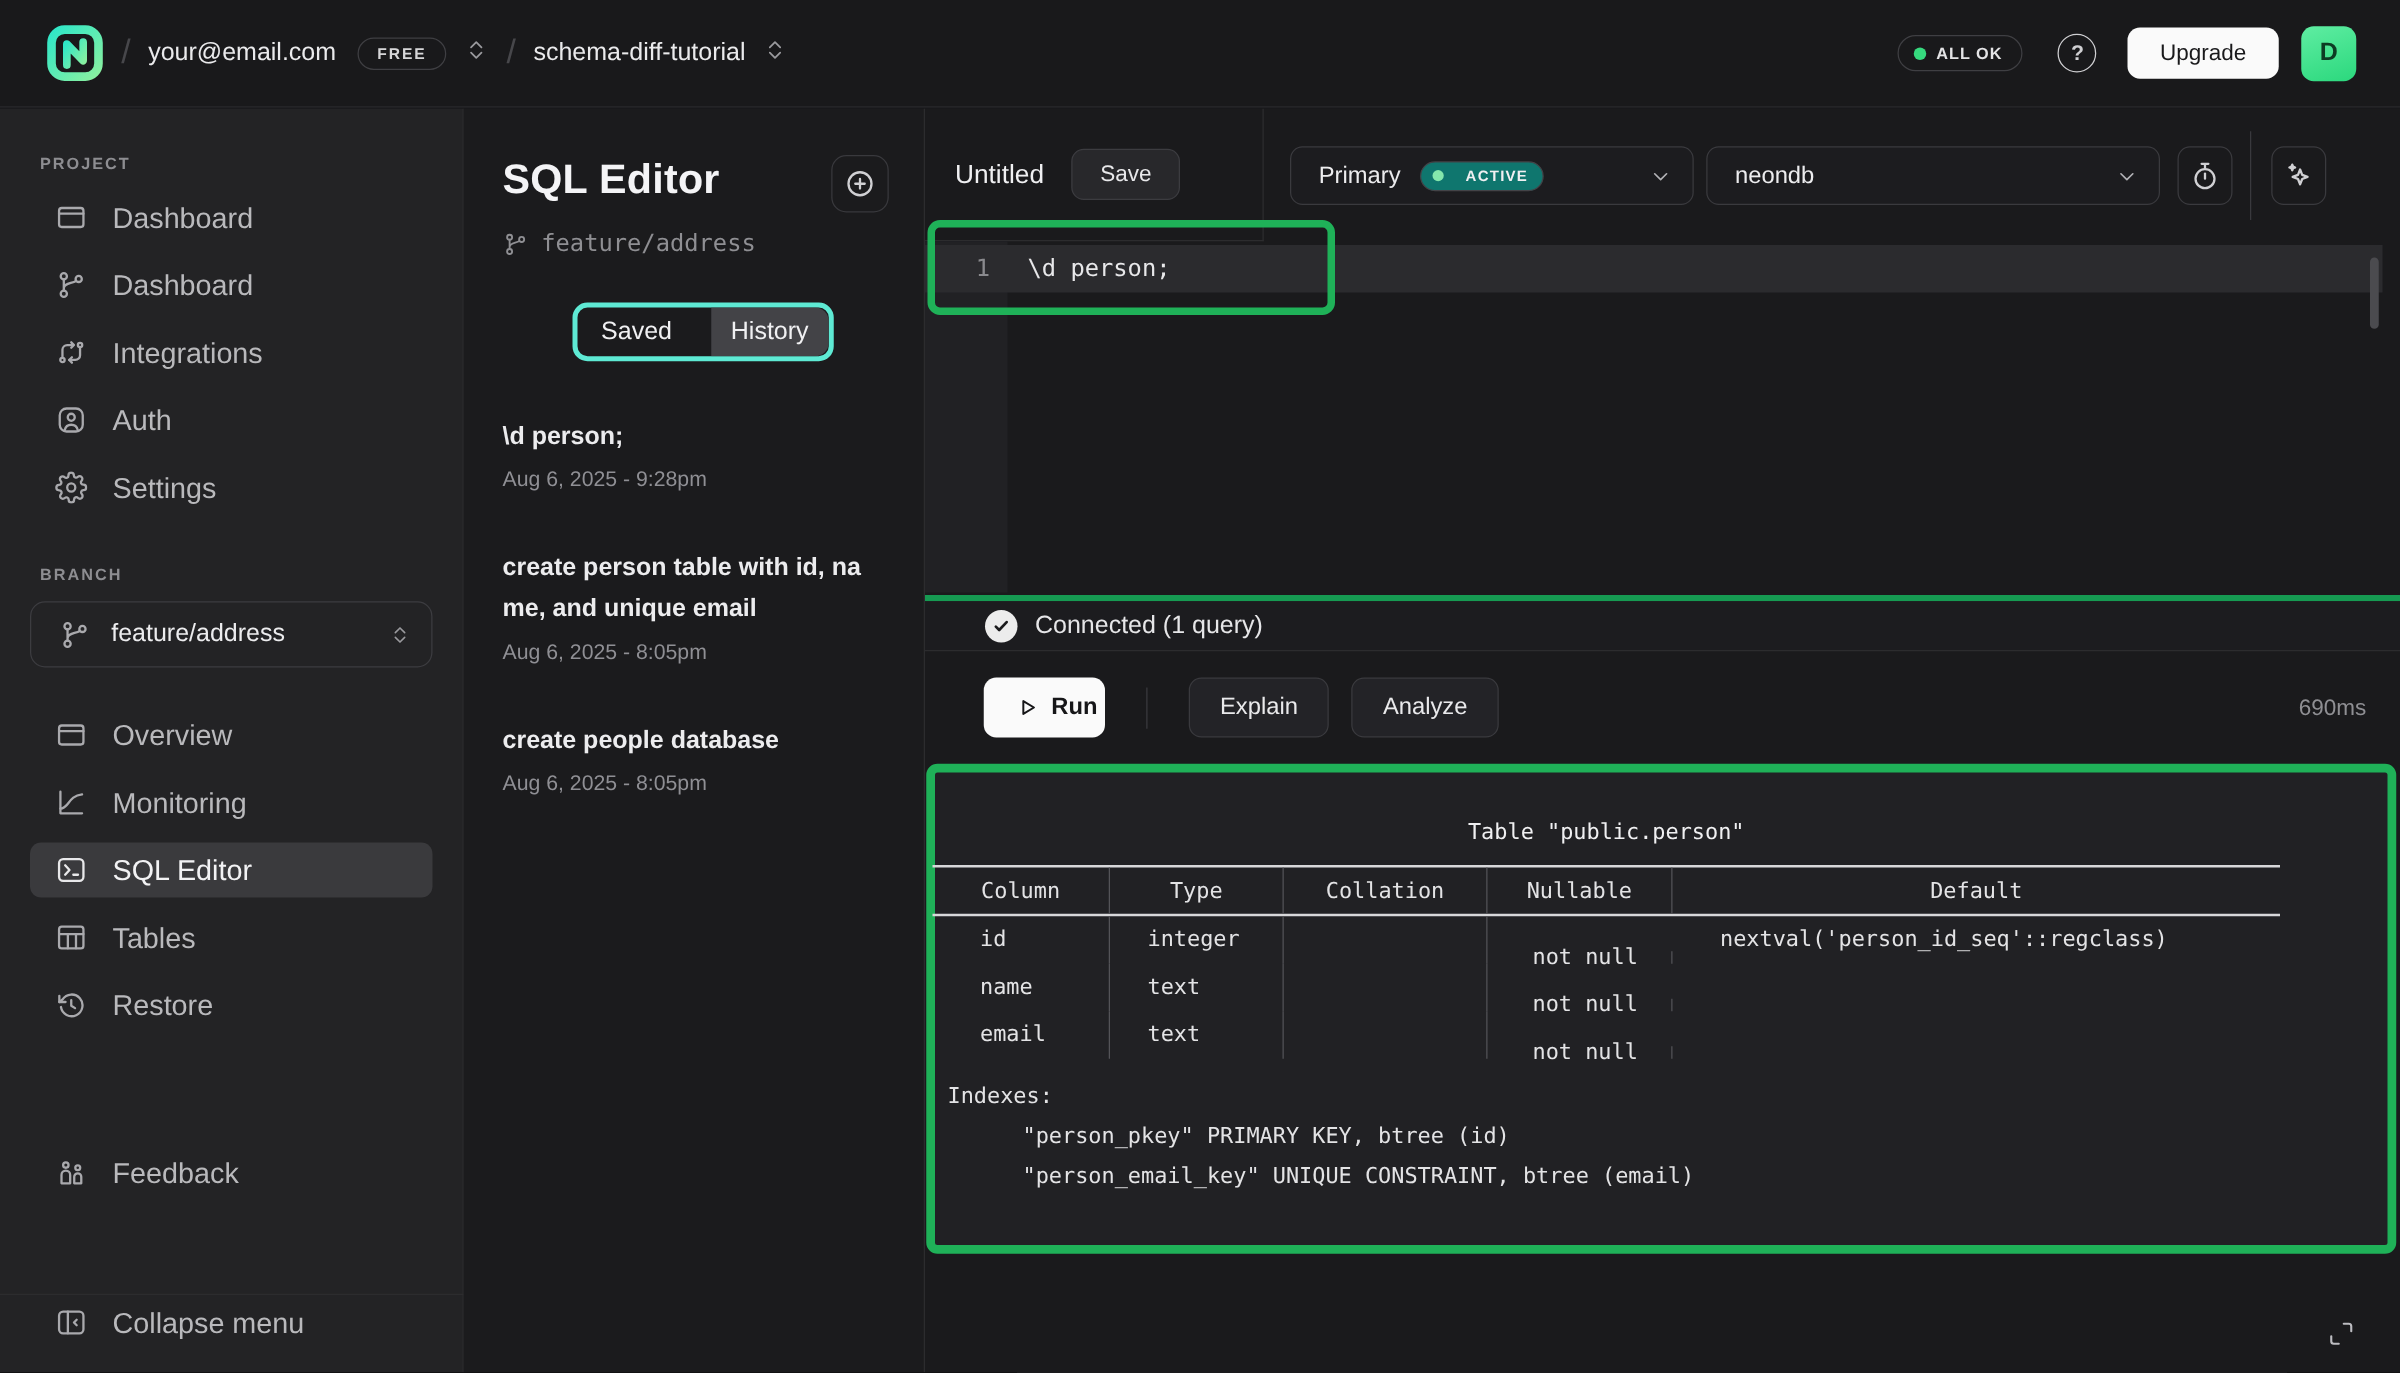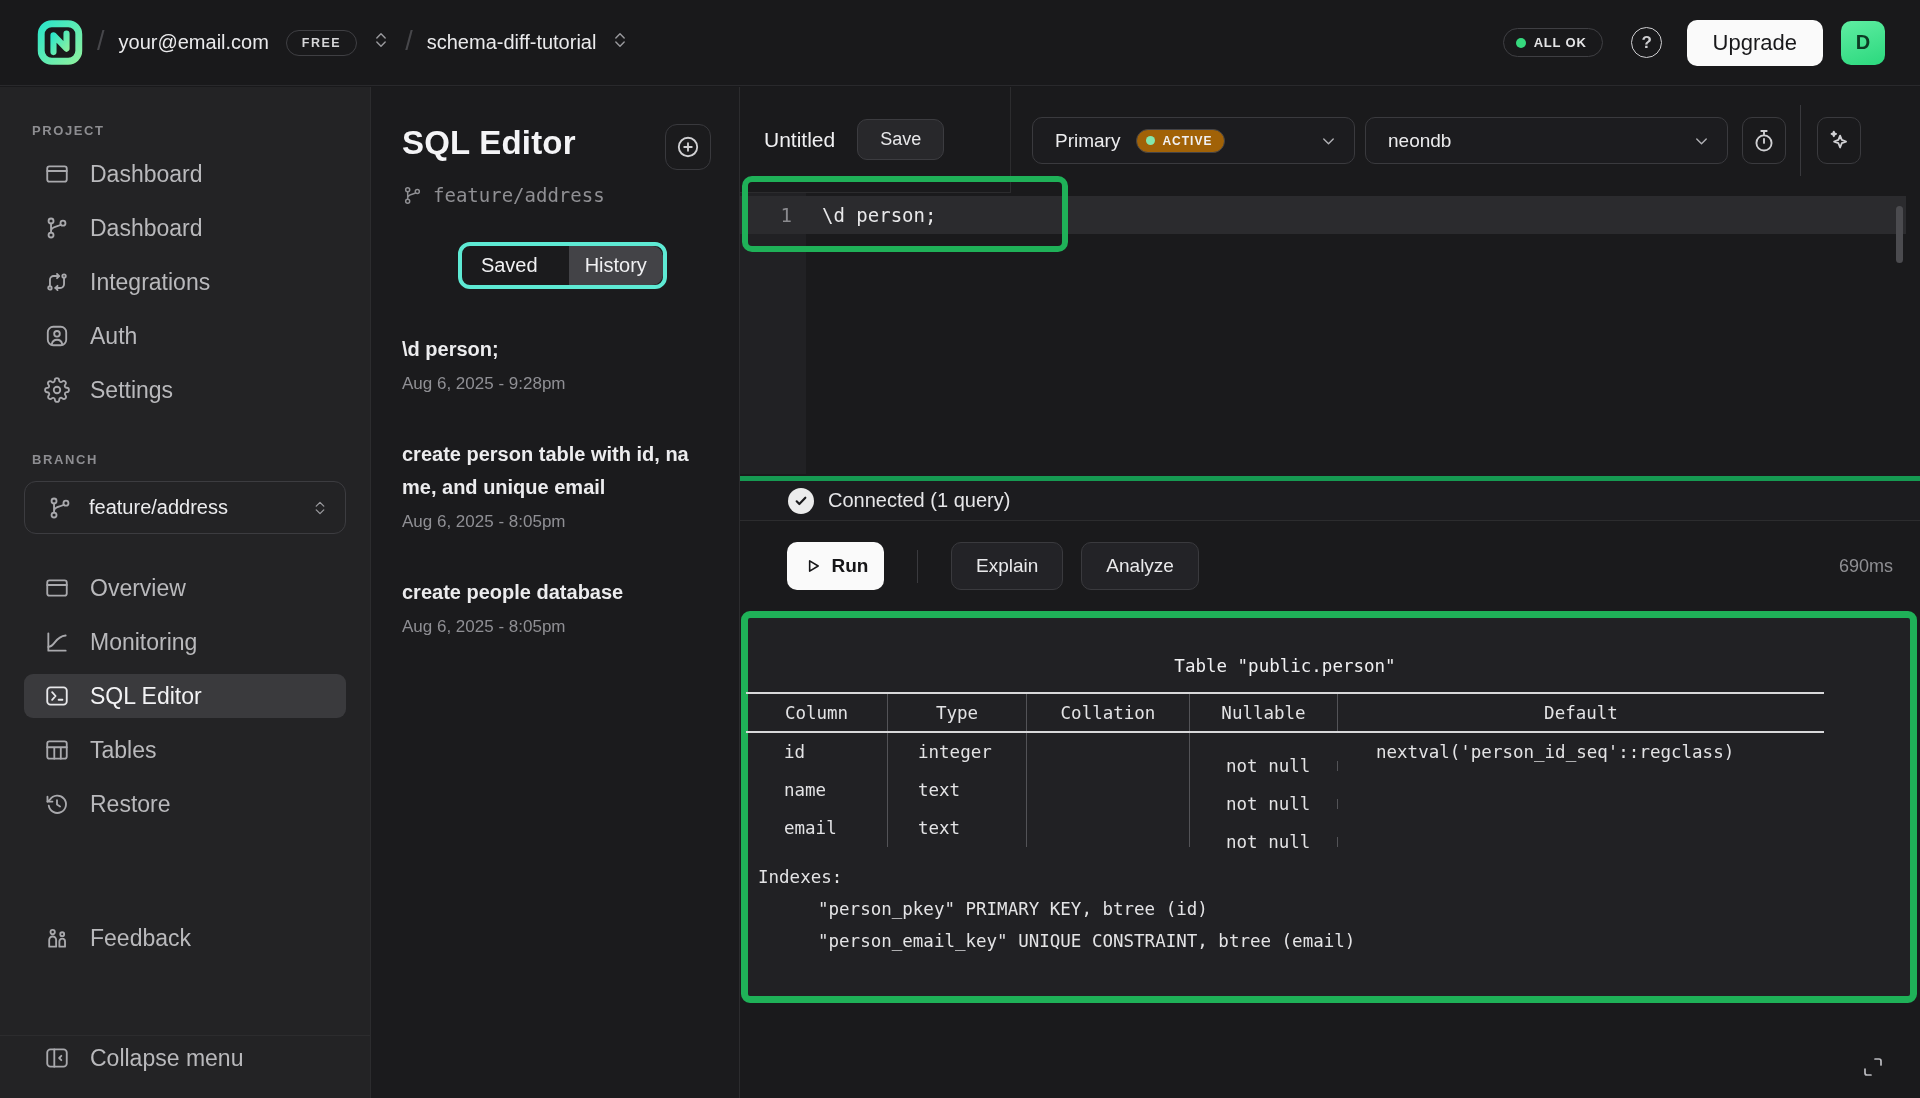--- a/index.html
+++ b/index.html
@@ -23,21 +23,21 @@
   .allok-pill{ padding:6px 15px 6px 12px; gap:8px; font-size:13px; font-weight:700;
                letter-spacing:0.8px; color:#e4e4e6; }
   .dot{ width:10px; height:10px; border-radius:50%; background:#36d97e; }
   .icon-btn{ width:44px; height:44px; border:1px solid #39393d; border-radius:11px;
              background:#1f1f22; display:flex; align-items:center; justify-content:center; }
   #help-btn{ margin-left:22px; border-radius:50%; border:none; background:transparent; }
   .q-circle{ width:31px; height:31px; border:1.8px solid #cfcfd2; border-radius:50%;
              display:flex; align-items:center; justify-content:center;
              font-size:17px; font-weight:700; color:#cfcfd2; }
   #upgrade-btn{ margin-left:18px; background:#fafafa; color:#19191b; border:none;
-                border-radius:10px; padding:10px 26px; font-size:22px; font-weight:500; }
+                border-radius:10px; padding:10px 26px; font-size:18px; font-weight:500; }
   #avatar{ margin-left:18px; width:44px; height:44px; border-radius:10px;
            background:linear-gradient(160deg,#5feda2,#2bd87d);
            display:flex; align-items:center; justify-content:center;
            color:#0d3b24; font-size:20px; font-weight:700; }
 
   
   #sidebar{ position:absolute; left:0; top:87px; width:371px; height:1011px;
             background:#232325; border-right:1px solid #2c2c2e; padding:36px 24px 0 24px;
             display:flex; flex-direction:column; }
   .section-label{ font-size:13px; font-weight:700; letter-spacing:1.6px; color:#8d8d91;
@@ -80,23 +80,23 @@
              display:flex; align-items:center; padding-left:24px; gap:22px; }
   #tab-label{ font-size:21px; color:#f0f0f2; }
   #save-btn{ background:#28282b; border:1px solid #3c3c40; border-radius:10px;
              color:#e8e8ea; font-size:18px; padding:9px 22px; }
   #toolbar{ position:absolute; left:271px; top:0; width:909px; height:106px; }
   .select{ position:absolute; top:30px; height:47px; border:1px solid #3a3a3e;
            border-radius:10px; display:flex; align-items:center; padding:0 16px 0 22px;
            font-size:19px; color:#ececee; background:#1c1c1f; }
   #conn-select{ left:21px; width:323px; }
   #db-select{ left:354px; width:363px; }
-  .active-pill{ margin-left:16px; border:1px solid #434347; background:#a16207;
+  .active-pill{ margin-left:16px; border:1px solid #434347; background:#0f766e;
                 border-radius:999px; padding:4px 12px 4px 9px; display:flex; align-items:center;
-                gap:7px; font-size:12px; font-weight:700; letter-spacing:1px; color:#f0f0f2; }
+                gap:17px; font-size:12px; font-weight:700; letter-spacing:1px; color:#f0f0f2; }
   .active-dot{ width:9px; height:9px; border-radius:50%; background:#84e7ac; }
   .select .chev{ margin-left:auto; }
   .tool-btn{ position:absolute; top:30px; width:44px; height:47px; border:1px solid #3a3a3e;
              border-radius:10px; background:transparent; display:flex; align-items:center;
              justify-content:center; }
   #timer-btn{ left:731px; }
   #toolbar-divider{ position:absolute; left:789px; top:18px; width:1px; height:71px; background:#39393d; }
   #sparkle-btn{ left:806px; }
 
   
@@ -115,21 +115,21 @@
   #connected-bar{ position:absolute; left:0; top:394px; width:1180px; height:40px;
                   background:#1c1c1f; border-bottom:1px solid #2c2c2e;
                   display:flex; align-items:center; padding-left:48px; gap:14px; }
   #connected-text{ font-size:20px; color:#e6e6e8; }
   .check-circle{ width:26px; height:26px; border-radius:50%; background:#ececec;
                  display:flex; align-items:center; justify-content:center; }
   #run-row{ position:absolute; left:0; top:434px; width:1180px; height:90px;
             display:flex; align-items:center; }
   #run-btn{ margin-left:47px; width:97px; height:48px; background:#fafafa; color:#161618;
             border:none; border-radius:10px; font-size:19px; font-weight:600;
-            display:flex; align-items:center; justify-content:center; gap:9px; }
+            display:flex; align-items:center; justify-content:flex-end; gap:9px; }
   #run-sep{ width:1px; height:33px; background:#3a3a3e; margin-left:33px; }
   .ghost-btn{ height:48px; background:#232327; border:1px solid #3a3a3e; border-radius:10px;
               color:#e9e9eb; font-size:19px; padding:0 24px; margin-left:18px; }
   #explain-btn{ margin-left:33px; }
   #duration{ margin-left:auto; margin-right:27px; color:#8f8f93; font-size:18px; }
 
   #annot-result{ left:1px; top:524px; width:1176px; height:392px; border-width:7px;
                  border-radius:9px; background:#212124; pointer-events:auto; }
   #result-content{ position:absolute; left:1px; top:524px; width:1176px; height:392px;
                    padding:7px; color:#e3e3e5; }

